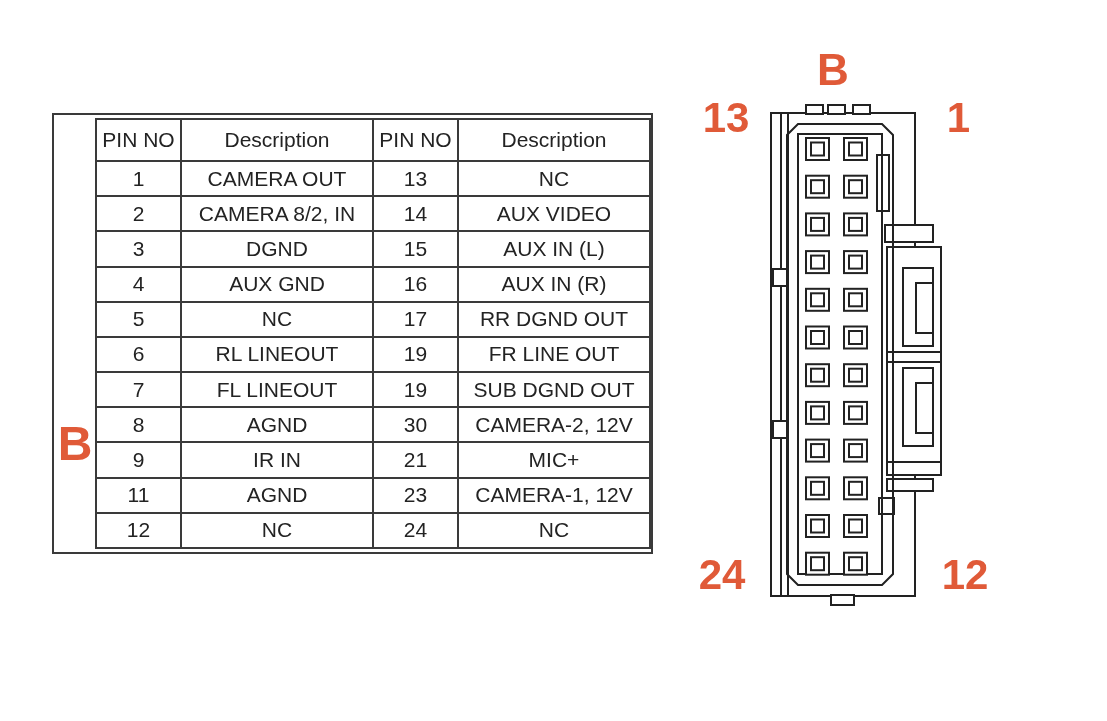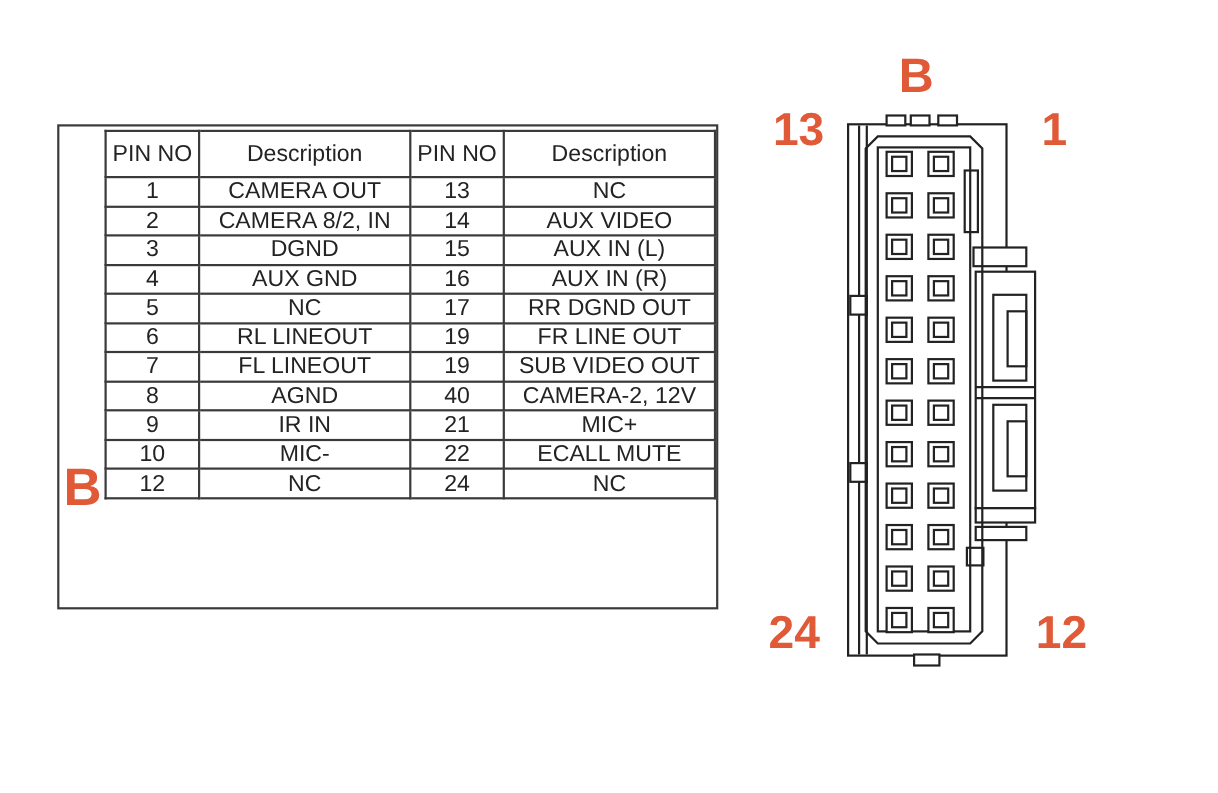--- a/index.html
+++ b/index.html
@@ -19,21 +19,21 @@
     border:2px solid var(--border);box-sizing:border-box;
   }
   .group-cell{
     position:absolute;left:0;top:0;width:42px;height:100%;
   }
   .group-label{
     position:absolute;left:0;top:305px;width:42px;text-align:center;
     font-size:48px;font-weight:600;color:var(--accent);line-height:1;
   }
   table.pin-table{
-    position:absolute;left:41px;top:3px;width:554px;height:336px;
+    position:absolute;left:41px;top:3px;width:554px;height:431px;
     border-collapse:collapse;table-layout:fixed;
   }
   table.pin-table th,table.pin-table td{
     border:2px solid var(--border);
     text-align:center;vertical-align:middle;
     font-size:21px;font-weight:400;color:var(--text);
     padding:0;overflow:hidden;white-space:nowrap;
   }
   table.pin-table th{height:40px;font-weight:400;}
   col.c-pin{width:85px;}
@@ -107,39 +107,39 @@
           <tr>
             <td>6</td>
             <td>RL LINEOUT</td>
             <td>19</td>
             <td>FR LINE OUT</td>
           </tr>
           <tr>
             <td>7</td>
             <td>FL LINEOUT</td>
             <td>19</td>
-            <td>SUB VIDEO OUT</td>
+            <td>SUB DGND OUT</td>
           </tr>
           <tr>
             <td>8</td>
             <td>AGND</td>
-            <td>40</td>
+            <td>30</td>
             <td>CAMERA-2, 12V</td>
           </tr>
           <tr>
             <td>9</td>
             <td>IR IN</td>
             <td>21</td>
             <td>MIC+</td>
           </tr>
           <tr>
-            <td>10</td>
-            <td>MIC-</td>
-            <td>22</td>
-            <td>ECALL MUTE</td>
+            <td>11</td>
+            <td>AGND</td>
+            <td>23</td>
+            <td>CAMERA-1, 12V</td>
           </tr>
           <tr>
             <td>12</td>
             <td>NC</td>
             <td>24</td>
             <td>NC</td>
           </tr>
         </tbody>
     </table>
   </div>

